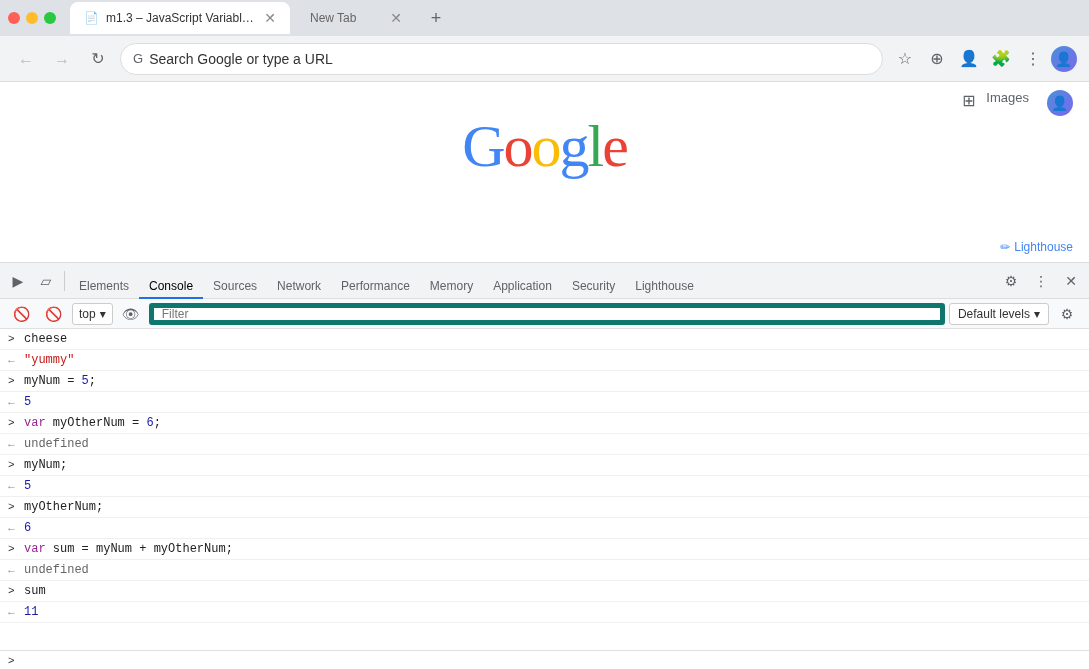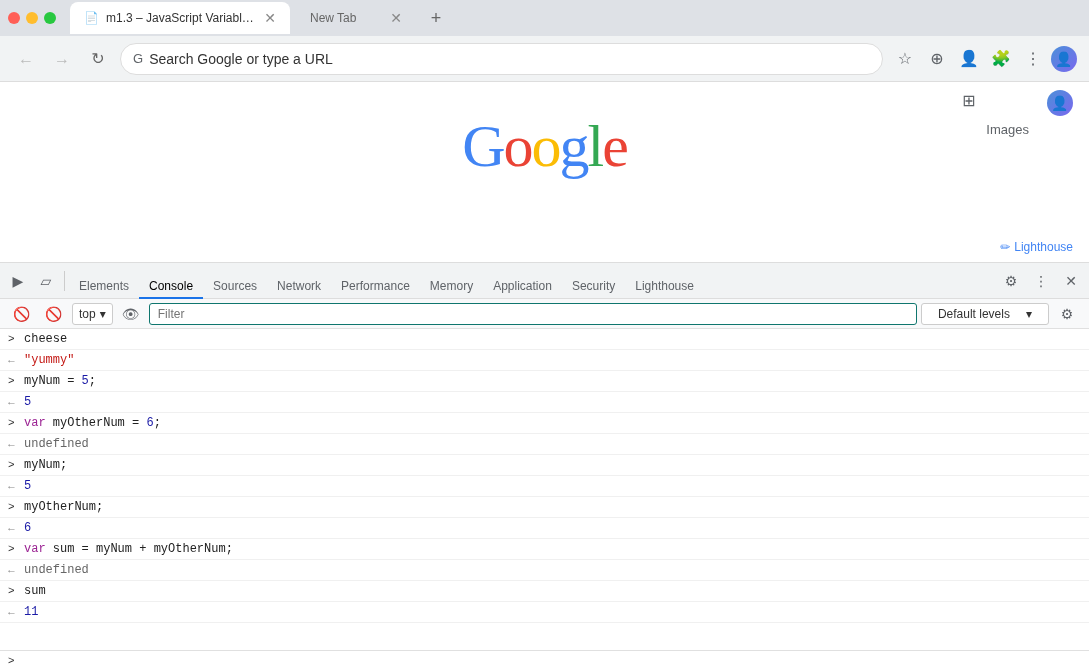--- a/index.html
+++ b/index.html
@@ -105,21 +105,20 @@
       align-items: center;
       gap: 4px;
     }
     .images-link {
       position: absolute;
       right: 60px;
       top: 8px;
       font-size: 13px;
       color: #5f6368;
       cursor: pointer;
-      margin-top: 32px;
     }
     .grid-icon-btn {
       position: absolute;
       right: 106px;
       top: 4px;
     }
     .avatar-top {
       position: absolute;
       right: 16px;
       top: 4px;
@@ -187,39 +186,39 @@
       height: 22px;
       padding: 0 6px;
       gap: 4px;
       font-size: 12px;
       color: #333;
       cursor: pointer;
     }
     .console-filter {
       flex: 1;
       height: 22px;
-      border: 1px solid #0f766e;
+      border: 5px solid #0f766e;
       border-radius: 3px;
       padding: 0 8px;
       font-size: 12px;
       outline: none;
       background: #fff;
     }
     .default-levels {
       display: flex;
       align-items: center;
       height: 22px;
-      padding: 0 16px;
+      padding: 0 8px;
       border: 1px solid #ccc;
       border-radius: 3px;
       font-size: 12px;
       color: #333;
       cursor: pointer;
       background: #fff;
-      gap: 16px;
+      gap: 4px;
     }
     .settings-icon { margin-left: auto; }
 
     
     .console-output {
       flex: 1;
       overflow-y: auto;
       font-family: 'Menlo', 'Monaco', 'Courier New', monospace;
       font-size: 12px;
       background: #fff;

